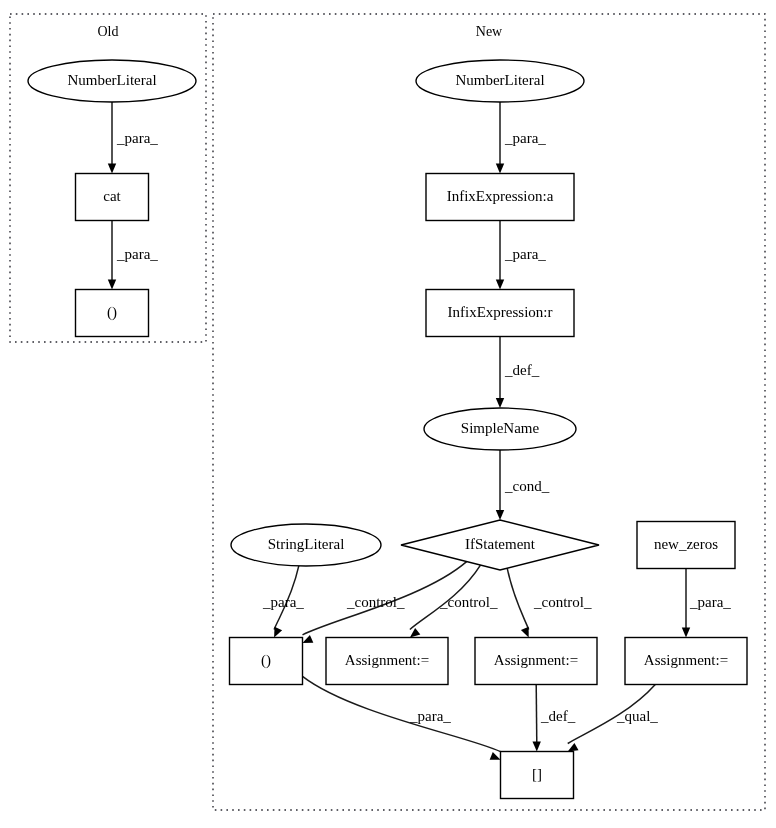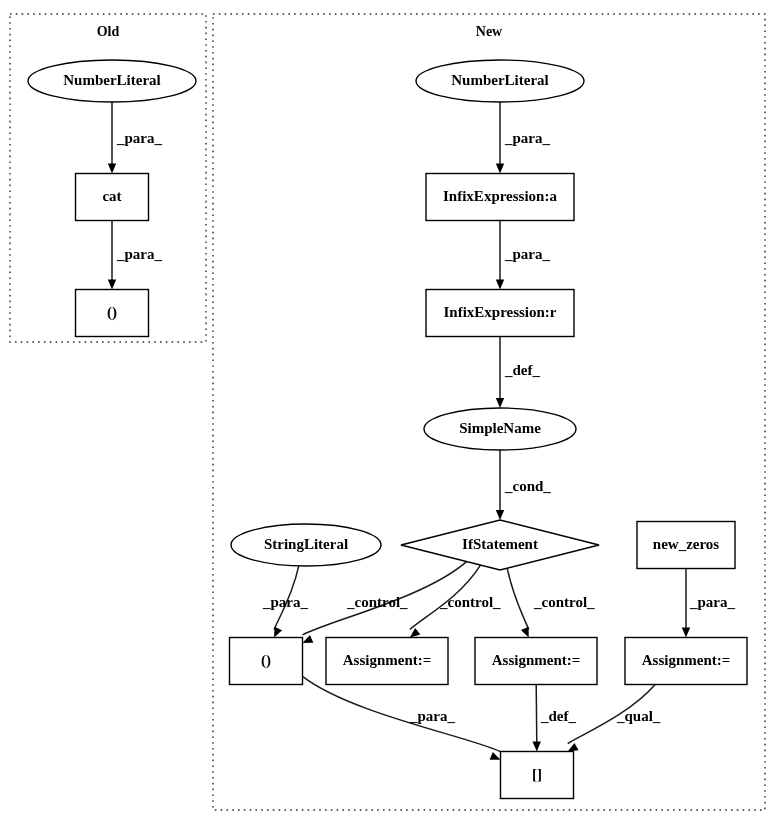--- a/index.html
+++ b/index.html
@@ -10,21 +10,20 @@
   body {
     width: 776px;
     height: 828px;
     font-family: "Liberation Serif", "DejaVu Serif", serif;
     overflow: hidden;
   }
   #graph-root {
     position: relative;
     width: 776px;
     height: 828px;
-    font-weight: bold;
   }
   svg#graph-svg {
     position: absolute;
     top: 0;
     left: 0;
     width: 776px;
     height: 828px;
   }
   .node-shape {
     fill: #ffffff;

